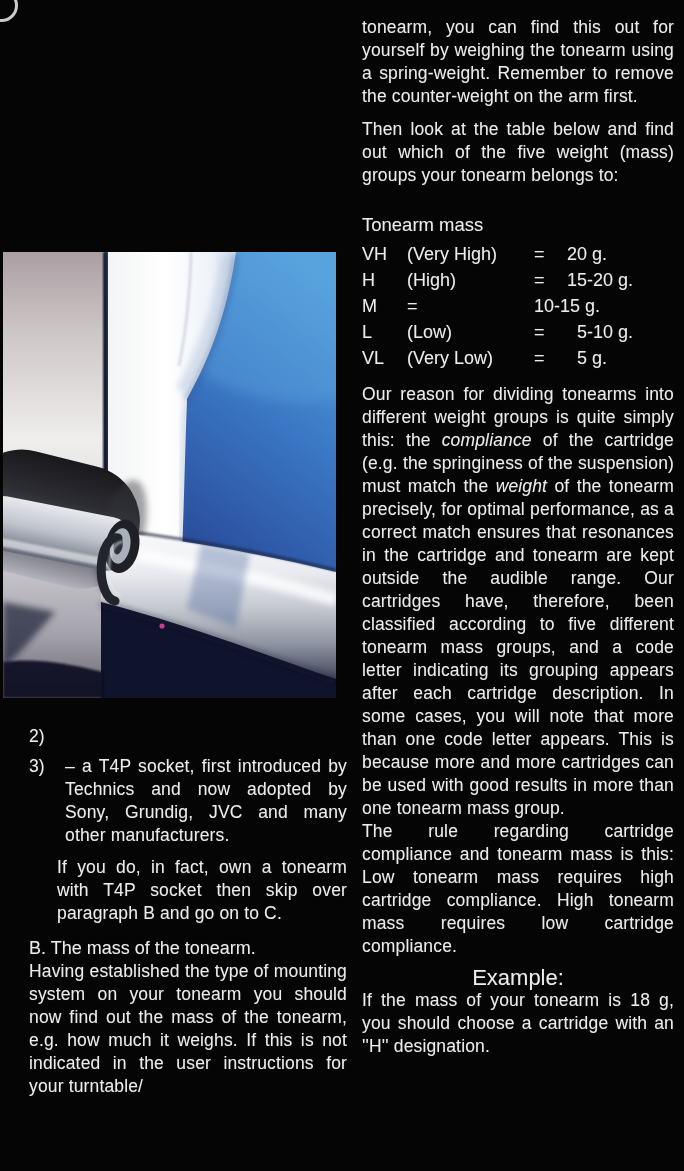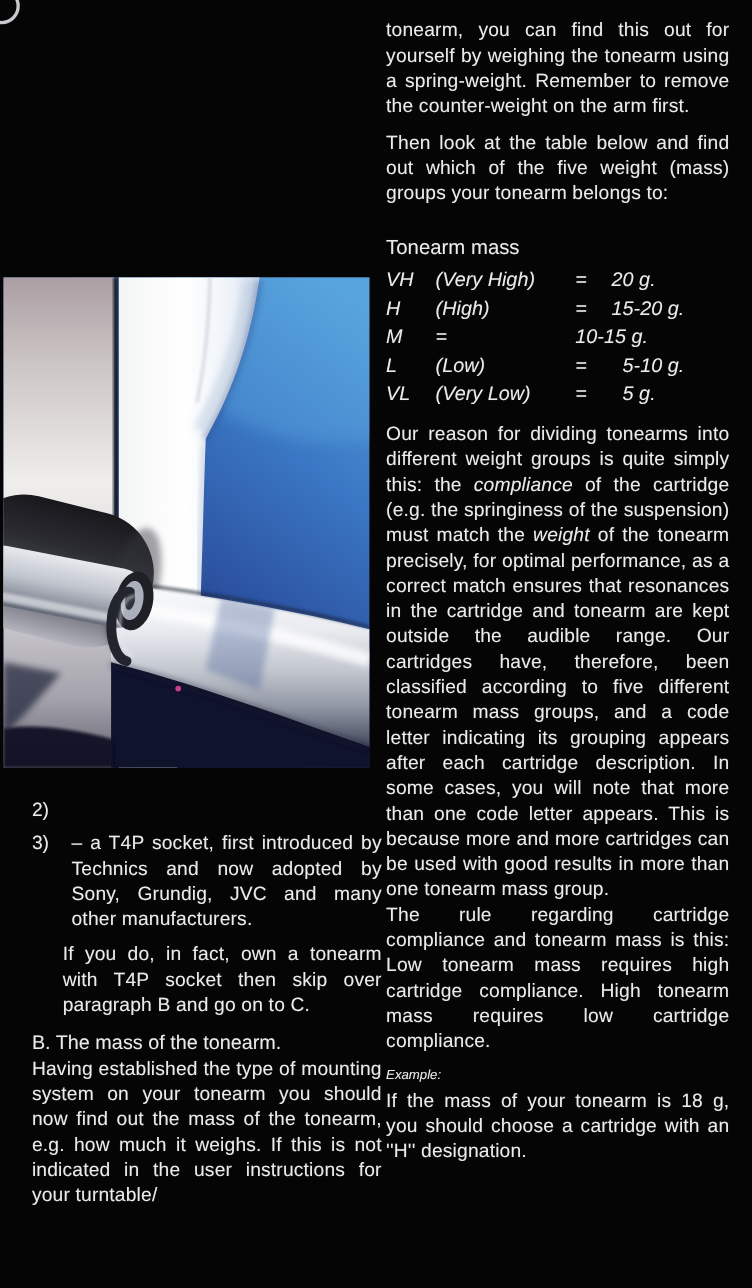--- a/index.html
+++ b/index.html
@@ -7,42 +7,43 @@
     position:relative;width:684px;height:1171px;overflow:hidden;
     background:#050506;color:#ebebeb;
     font-family:"Liberation Sans",sans-serif;
   }
   .corner-arc{
     position:absolute;left:-15px;top:-11px;width:27px;height:27px;
     border:3px solid #c9cacd;border-radius:50%;
   }
   .photo{position:absolute;left:3px;top:252px;width:333px;height:446px;}
   .col-left{position:absolute;left:29px;top:725px;width:318px;}
-  .col-right{position:absolute;left:351px;top:16px;width:312px;}
+  .col-right{position:absolute;left:362px;top:16px;width:312px;}
   .para{
     margin:0;text-align:justify;font-size:17.5px;line-height:23px;
     letter-spacing:.15px;text-shadow:0 0 1px rgba(240,240,240,.28);
   }
   .p-weighing{margin-bottom:10px;}
   .list-row{display:flex;}
   .list-row + .list-row{margin-top:7px;}
   .list-num{flex:0 0 36px;font-size:17.5px;line-height:23px;text-shadow:0 0 1px rgba(240,240,240,.28);}
   .list-body{flex:1;}
   .p-t4p{margin-top:9px;margin-left:28px;}
   .heading-b{
     margin:12px 0 0 0;font-weight:normal;font-size:18px;line-height:23px;
     text-shadow:0 0 1px rgba(240,240,240,.28);
   }
   .tbl{margin:26px 0 12px 0;}
   .tbl-title{font-size:18.5px;line-height:24px;margin-bottom:4px;text-shadow:0 0 1px rgba(240,240,240,.28);}
-  .tbl-row{display:grid;grid-template-columns:45px 127px 33px auto;font-size:18px;line-height:26px;text-shadow:0 0 1px rgba(240,240,240,.28);font-style:italic;}
+  .tbl-row{display:grid;grid-template-columns:45px 127px 33px auto;font-size:18px;line-height:26px;text-shadow:0 0 1px rgba(240,240,240,.28);}
   .tbl-val{white-space:pre;}
   .example-heading{
-    margin:8px 0 0 0;font-style:italic;font-size:12px;line-height:23px;
+    margin:8px 0 0 0;font-size:22px;line-height:23px;
     text-shadow:0 0 1px rgba(240,240,240,.28);
+    text-align:center;
   }
 </style>
 </head>
 <body>
 
 <div class="page">
 
   <div class="corner-arc"></div>
 
   <div class="photo">

